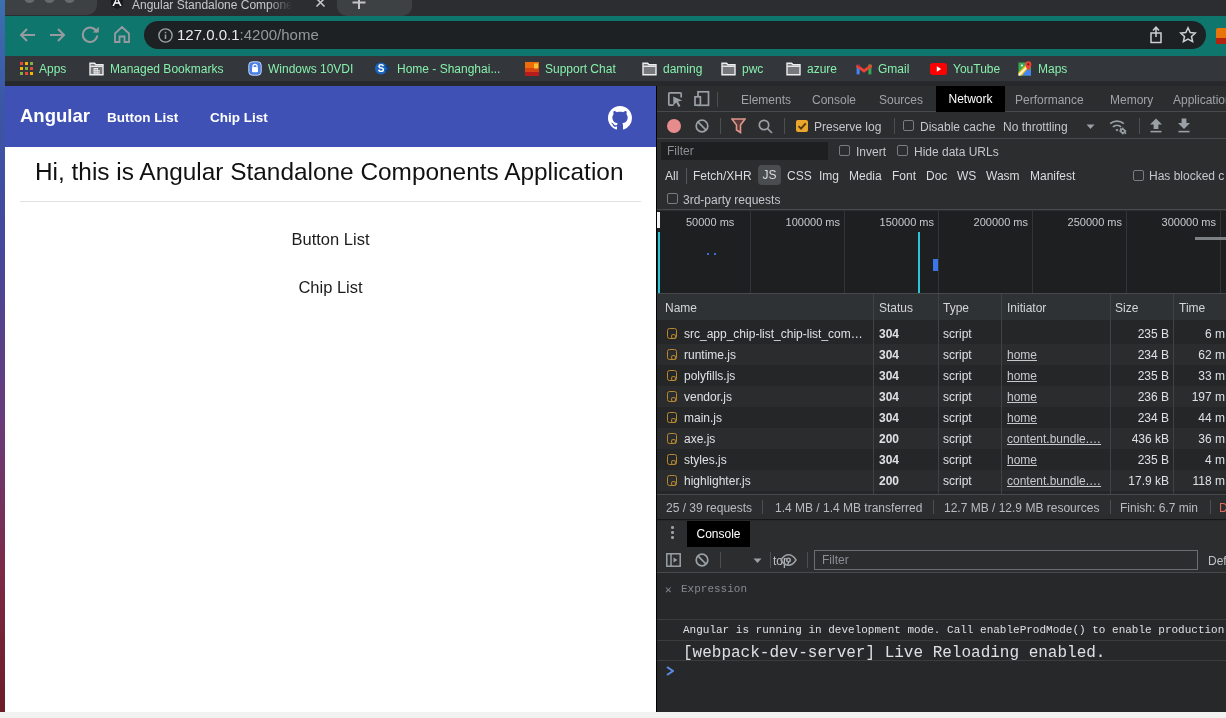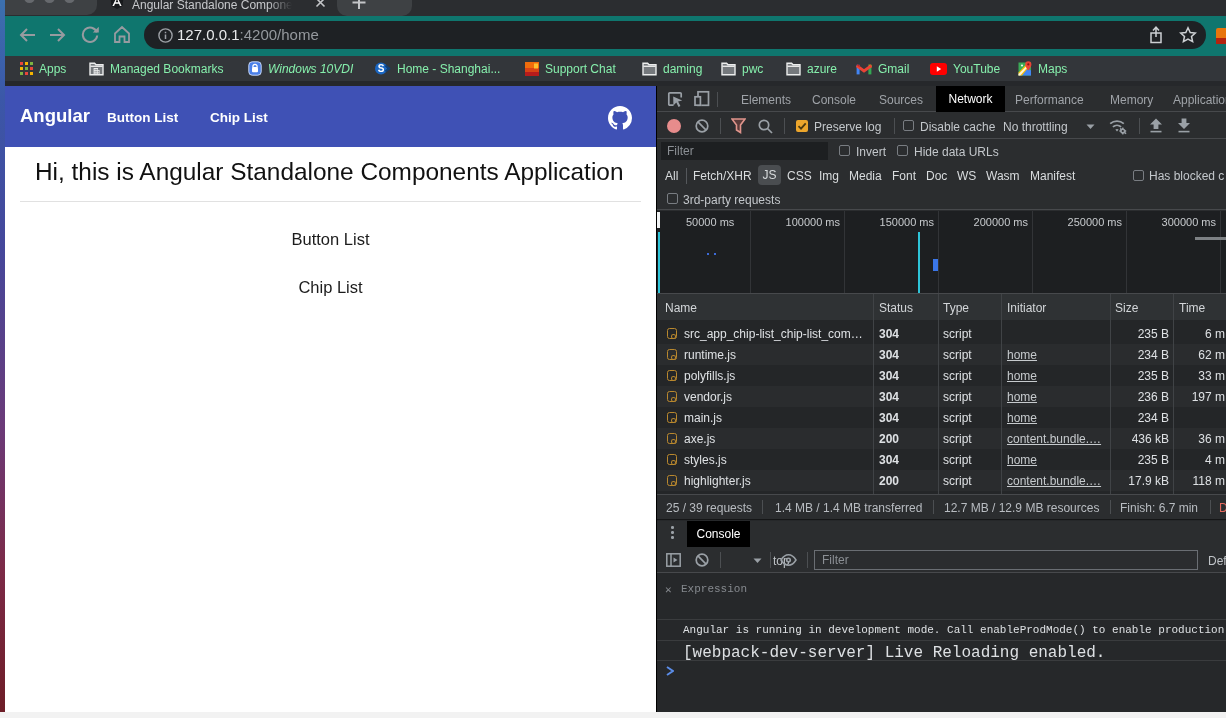--- a/index.html
+++ b/index.html
@@ -140,21 +140,21 @@
             <rect x="5.6" y="7" width="1" height="1"></rect>
             <rect x="7.3" y="7" width="1" height="1"></rect>
         <rect x="5.6" y="8.8" width="1" height="1"></rect>
             <rect x="7.3" y="8.8" width="1" height="1"></rect>
             <rect x="9.1" y="8.8" width="1" height="1"></rect>
         <rect x="5.6" y="10.6" width="1" height="1"></rect>
             <rect x="7.3" y="10.6" width="1" height="1"></rect>
             <rect x="9.1" y="10.6" width="1" height="1"></rect>
           </g>
       </svg>Managed Bookmarks</div>
-    <div class="bm" style="left:244px;font-style:italic;">
+    <div class="bm" style="left:244px;">
       <svg class="ic" width="14" height="15" viewBox="0 0 14 15">
         <rect x="0.8" y="0.8" width="12.4" height="13.4" rx="3.4" fill="#4a7fe8" stroke="#c6d6f5" stroke-width="1"></rect>
         <path d="M7 3.4 a2.1 2.1 0 0 1 2.1 2.1 V6.6 H4.9 V5.5 A2.1 2.1 0 0 1 7 3.4 Z" stroke="#fff" stroke-width="1.2" fill="none"></path>
         <rect x="4" y="6.6" width="6" height="4.6" rx="1" fill="#fff"></rect>
       </svg>Windows 10VDI</div>
     <div class="bm" style="left:371px;">
       <svg class="ic" width="16" height="15" viewBox="0 0 16 15">
         <circle cx="6" cy="7.5" r="6" fill="#1a66c2"></circle>
         <text x="6" y="11.2" font-size="10" font-weight="bold" fill="#fff" text-anchor="middle" font-family="Liberation Sans">S</text>
         <path d="M10.5 4.5 L14 7.5 L10.5 10.5" stroke="#0f3f78" stroke-width="2.2" fill="none"></path>
@@ -390,20 +390,21 @@
           <span class="in">home</span>
           <span class="si">236 B</span>
           <span class="tm">197 m</span>
         </div>
       <div class="nrow" style="top:113px;">
           <span class="nm">main.js</span>
           <span class="st">304</span>
           <span class="ty">script</span>
           <span class="in">home</span>
           <span class="si">234 B</span>
+          <span class="tm">44 m</span>
         </div>
       <div class="nrow stripe" style="top:134px;">
           <span class="nm">axe.js</span>
           <span class="st">200</span>
           <span class="ty">script</span>
           <span class="in">content.bundle.…</span>
           <span class="si">436 kB</span>
           <span class="tm">36 m</span>
         </div>
       <div class="nrow" style="top:155px;">

